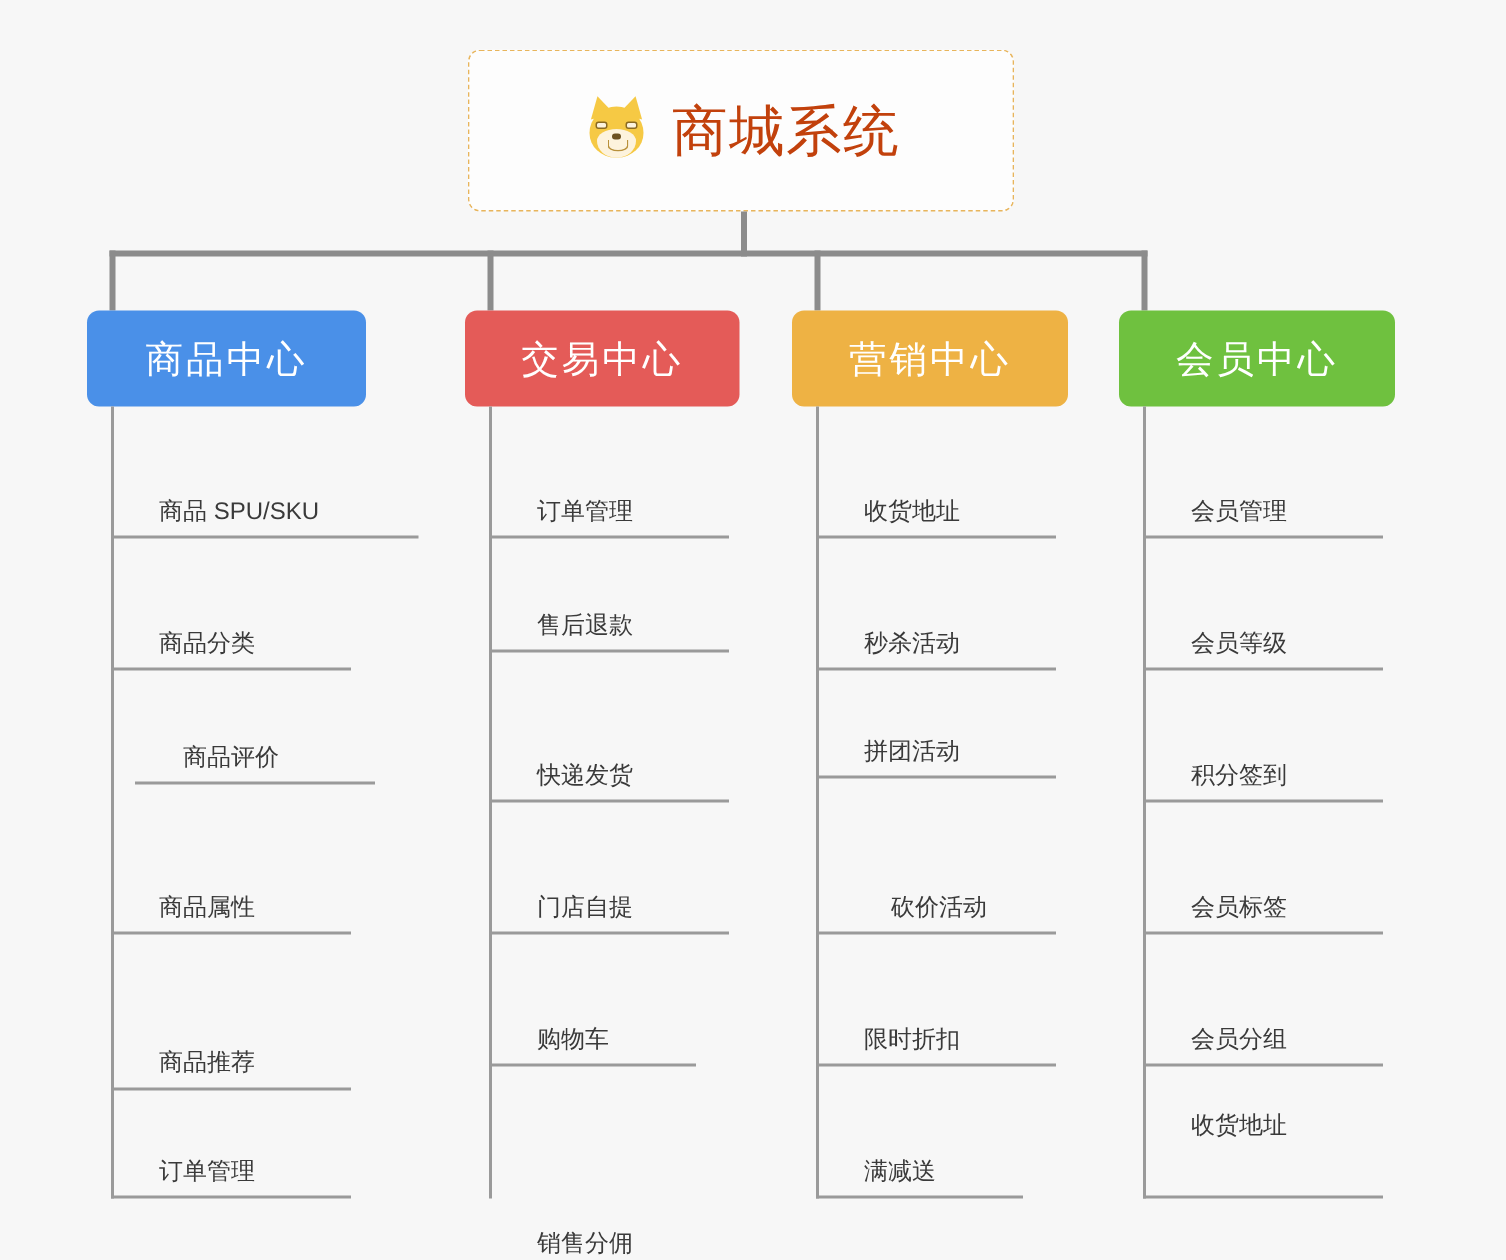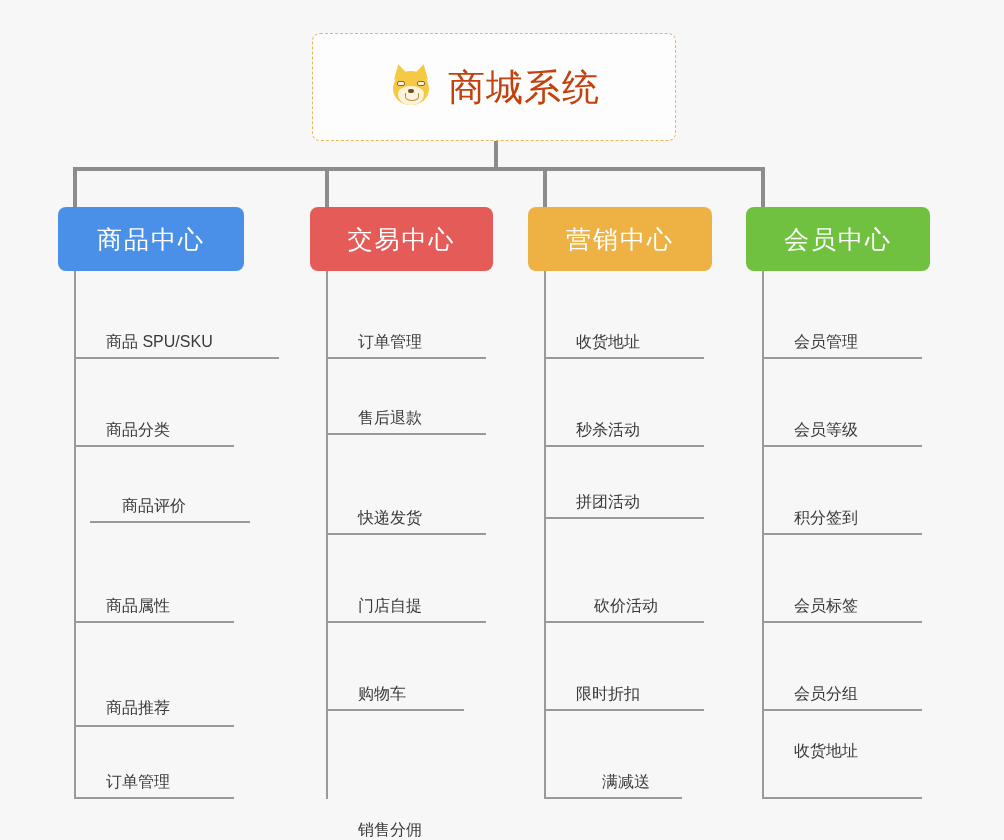--- a/index.html
+++ b/index.html
@@ -254,21 +254,21 @@
         </div>
         <div class="leaf-item" style="top: 160px; width: 160px;">
           <span class="leaf-label">拼团活动</span>
         </div>
         <div class="leaf-item" style="top: 264px; width: 160px; padding-left: 18px;">
           <span class="leaf-label">砍价活动</span>
         </div>
         <div class="leaf-item" style="top: 352px; width: 160px;">
           <span class="leaf-label">限时折扣</span>
         </div>
-        <div class="leaf-item" style="top: 440px; width: 138px; justify-content: center;">
+        <div class="leaf-item" style="top: 440px; width: 138px;">
           <span class="leaf-label">满减送</span>
         </div>
       </div>
       <div class="cat-box" style="left: 746px; width: 184px; background: rgb(111, 193, 63);">
         <span>会员中心</span>
       </div>
       <div class="leaf-col" style="left: 762px;">
         <div class="trunk" style="height: 528px;"></div>
         <div class="leaf-item" style="top: 0px; width: 160px;">
           <span class="leaf-label">会员管理</span>

